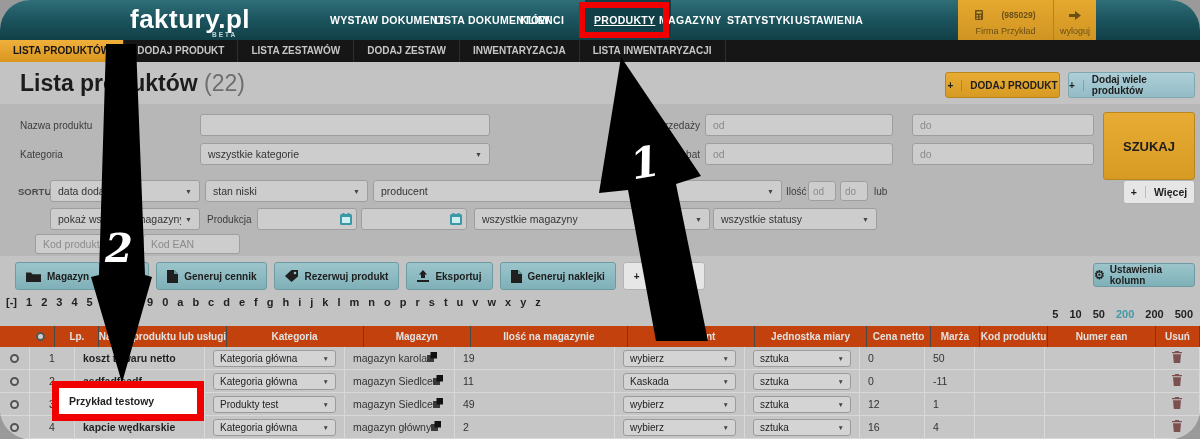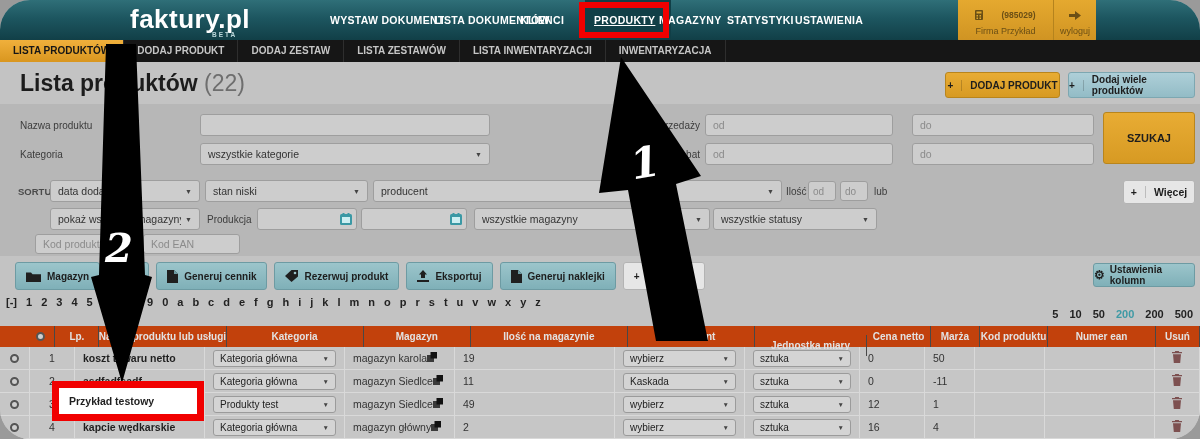--- a/index.html
+++ b/index.html
@@ -41,21 +41,21 @@
     background:linear-gradient(180deg,#aecfd8,#93bcc6);border:1px solid #7da7b1;}
 
   
   .filter-panel{position:absolute;left:0;top:104px;width:1200px;height:152px;background:#b7b7b7;}
   .flabel{position:absolute;font-size:10px;color:#3c3c3c;}
   .finput,.fsel{position:absolute;height:22px;background:#cdcdcd;border:1px solid #9e9e9e;border-radius:3px;
     font-size:10.5px;color:#333;padding:0 7px;}
   .finput::placeholder{color:#8b8b8b;}
   .fsel{display:flex;align-items:center;justify-content:space-between;cursor:pointer;}
   .fsel .caret{font-size:7px;color:#444;margin-left:4px;}
-  .searchbtn{position:absolute;left:1103px;top:112px;width:92px;height:52px;font-size:11px;
+  .searchbtn{position:absolute;left:1103px;top:112px;width:92px;height:68px;font-size:13px;
     background:linear-gradient(180deg,#e8ac34,#d79a23);border:1px solid #b9851c;}
   .sortlabel{font-size:9.5px;font-weight:bold;color:#4a4a4a;}
   .smallinput{position:absolute;height:20px;width:28px;background:#cdcdcd;border:1px solid #9e9e9e;border-radius:3px;
     font-size:10px;color:#333;padding:0 4px;}
   .smallinput::placeholder{color:#8b8b8b;}
   .dateinput{position:absolute;height:22px;background:#cdcdcd;border:1px solid #9e9e9e;border-radius:3px;}
   .dateinput svg{position:absolute;right:4px;top:4px;}
   .btn-more{font-size:10.5px;background:#e6e6e6;border:1px solid #b3b3b3;}
 
   
@@ -141,24 +141,24 @@
             </svg>
         </span>
         <span class="logout-label">wyloguj</span>
       </div>
     </div>
   </div>
 
   <div class="tabbar">
       <div class="tab active">LISTA PRODUKTÓW</div>
       <div class="tab">DODAJ PRODUKT</div>
+      <div class="tab">LISTA ZESTAWÓW</div>
       <div class="tab">DODAJ ZESTAW</div>
-      <div class="tab">LISTA ZESTAWÓW</div>
+      <div class="tab">INWENTARYZACJA</div>
       <div class="tab">LISTA INWENTARYZACJI</div>
-      <div class="tab">INWENTARYZACJA</div>
     </div>
 
   <div class="page-title">
     <span>Lista produktów</span>
     <span class="count">(22)</span>
   </div>
   <div class="btn btn-add">
     <span class="plus">+</span>
     <span>DODAJ PRODUKT</span>
   </div>
@@ -345,21 +345,21 @@
     <div class="thead">
         <div class="th" style="width: 30px;">
           <span class="radio"></span>
         </div>
         <div class="th" style="width: 45px;">Lp.</div>
         <div class="th" style="width: 130px;">Nazwa produktu lub usługi</div>
         <div class="th" style="width: 140px;">Kategoria</div>
         <div class="th" style="width: 110px;">Magazyn</div>
         <div class="th" style="width: 160px;">Ilość na magazynie</div>
         <div class="th" style="width: 130px;">Producent</div>
-        <div class="th" style="width: 115px; margin-top: 9px;">Jednostka miary</div>
+        <div class="th" style="width: 115px;">Jednostka miary</div>
         <div class="th" style="width: 65px;">Cena netto</div>
         <div class="th" style="width: 50px;">Marża</div>
         <div class="th" style="width: 70px;">Kod produktu</div>
         <div class="th" style="width: 110px;">Numer ean</div>
         <div class="th" style="width: 45px;">Usuń</div>
       </div>
     <div>
         <div class="trow">
           <div class="cell center" style="width: 30px;">
             <span class="radio"></span>

